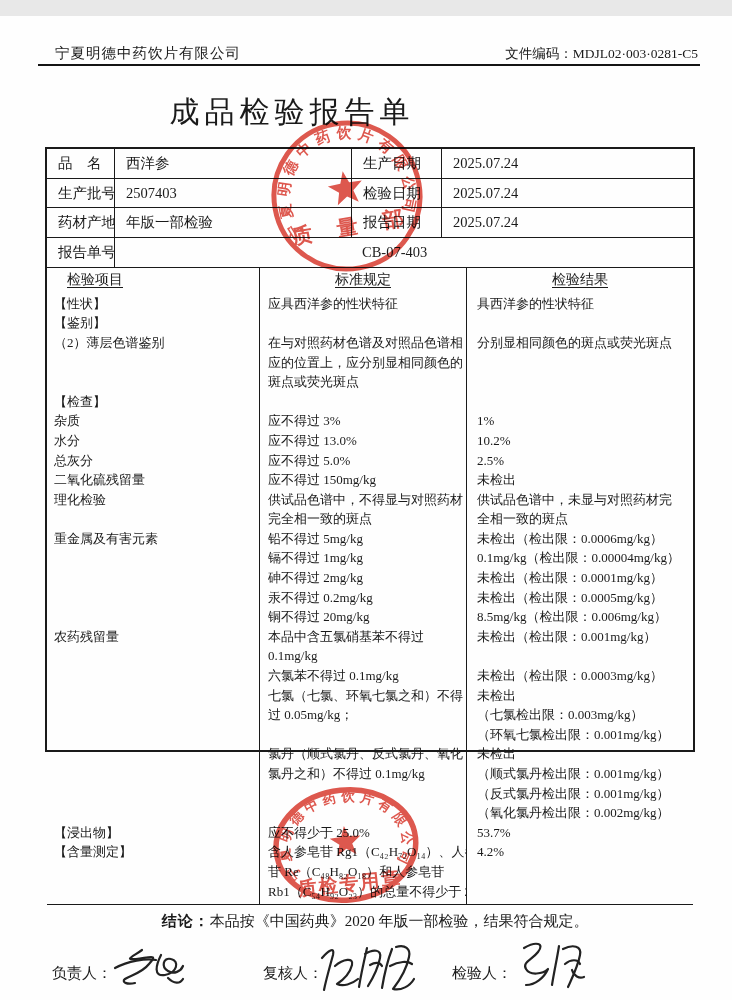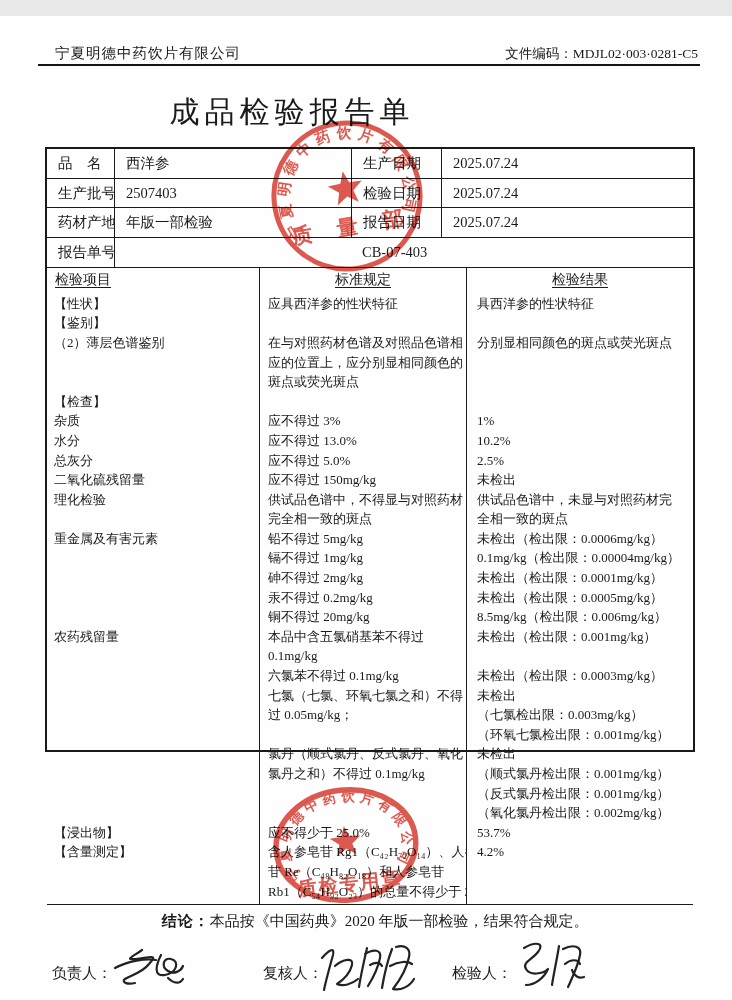--- a/index.html
+++ b/index.html
@@ -23,21 +23,21 @@
   .info .vline{border-right:1.4px solid #1a1a1a;}
   .info .span3{grid-column:2 / 5;padding-left:247px;}
   
   .main{display:flex;width:100%;height:636px;box-sizing:border-box;}
   .col{box-sizing:border-box;height:100%;overflow:hidden;}
   .col1{width:213px;border-right:1.4px solid #1a1a1a;}
   .col2{width:207px;border-right:1.4px solid #1a1a1a;}
   .col3{width:226px;}
   .colhead{height:23px;line-height:23px;font-size:14px;text-align:center;}
   .colhead span{text-decoration:underline;text-underline-offset:3px;}
-  .colhead.left{text-align:left;padding-left:8px;}
+  .colhead.left{text-align:left;padding-left:20px;}
   .lines{white-space:pre;font-size:13px;line-height:19.6px;padding-top:3px;}
   .col1 .lines{padding-left:7px;}
   .col2 .lines{padding-left:8px;}
   .col3 .lines{padding-left:10px;}
   
   .conclusion{border-top:1.8px solid #1a1a1a;height:34px;box-sizing:border-box;
     font-size:15px;line-height:32px;padding-left:10px;white-space:pre;text-align:center;}
   .conclusion b{letter-spacing:1px;}
   
   .sigrow{font-size:15px;}

